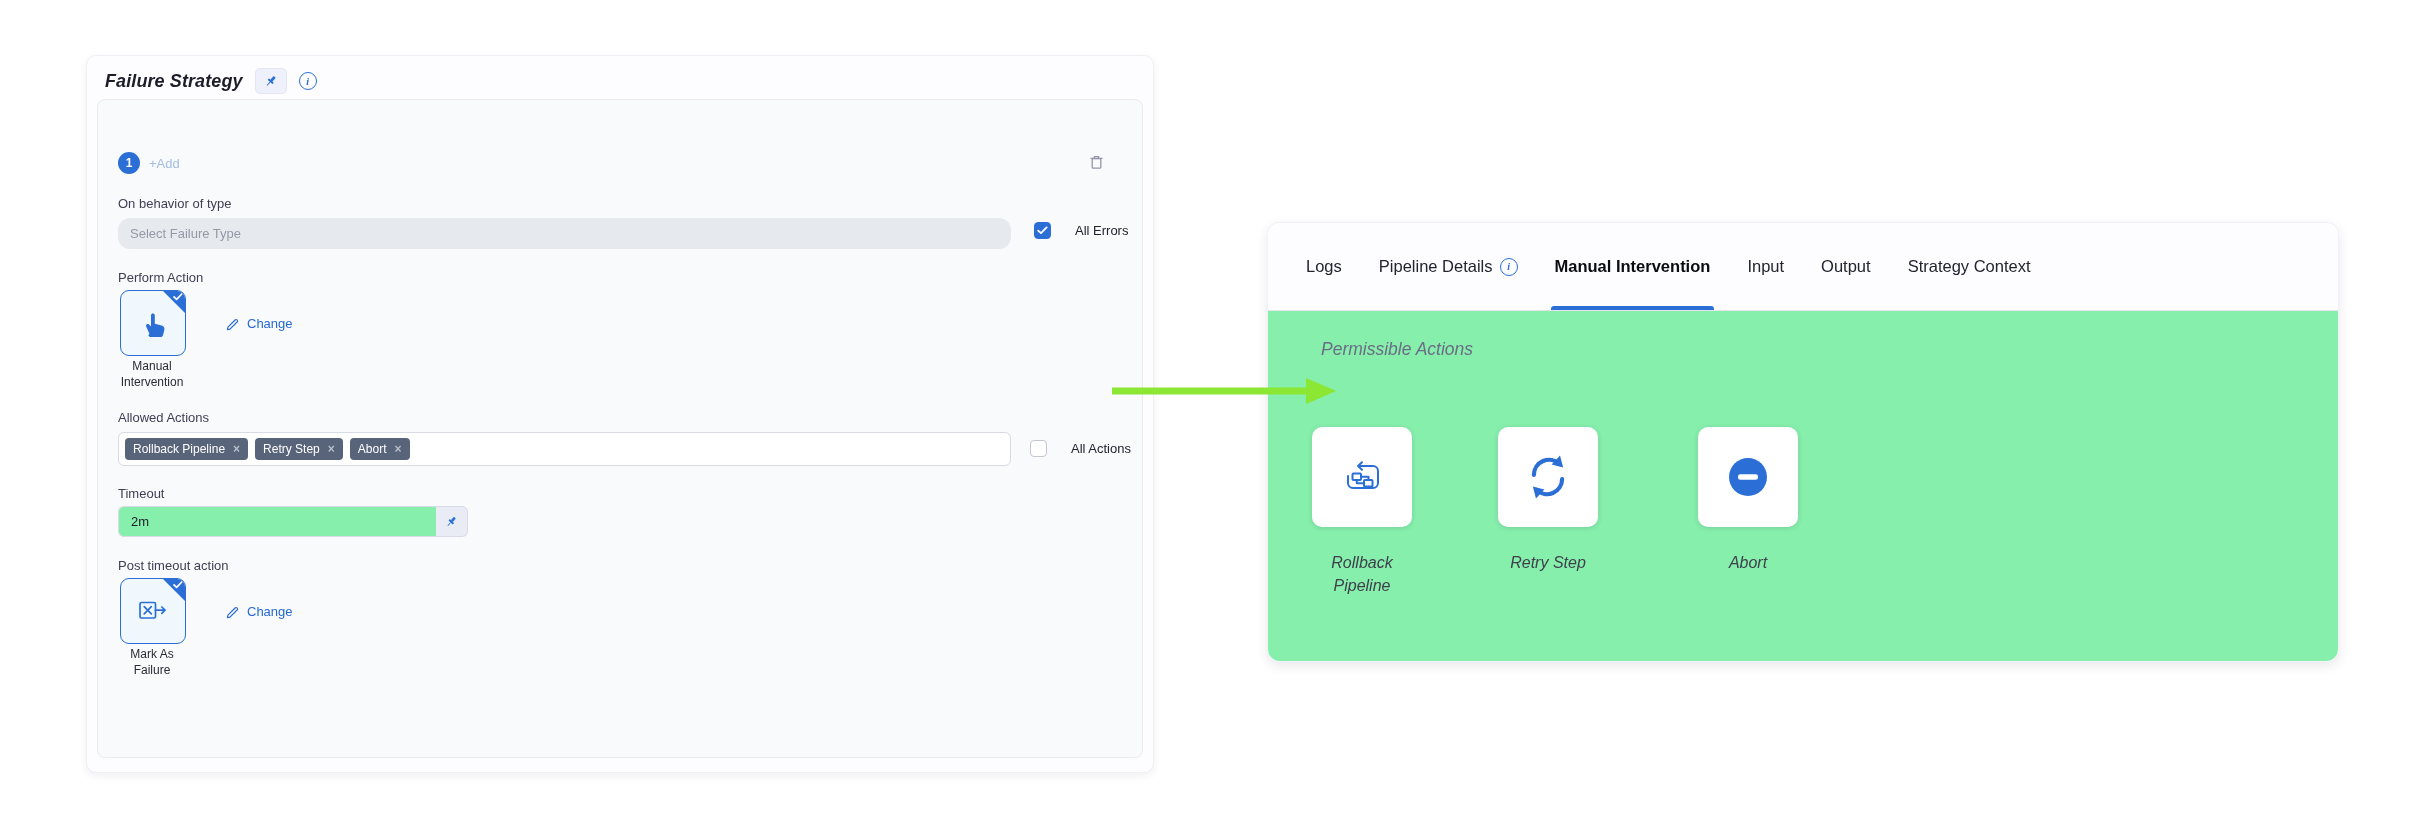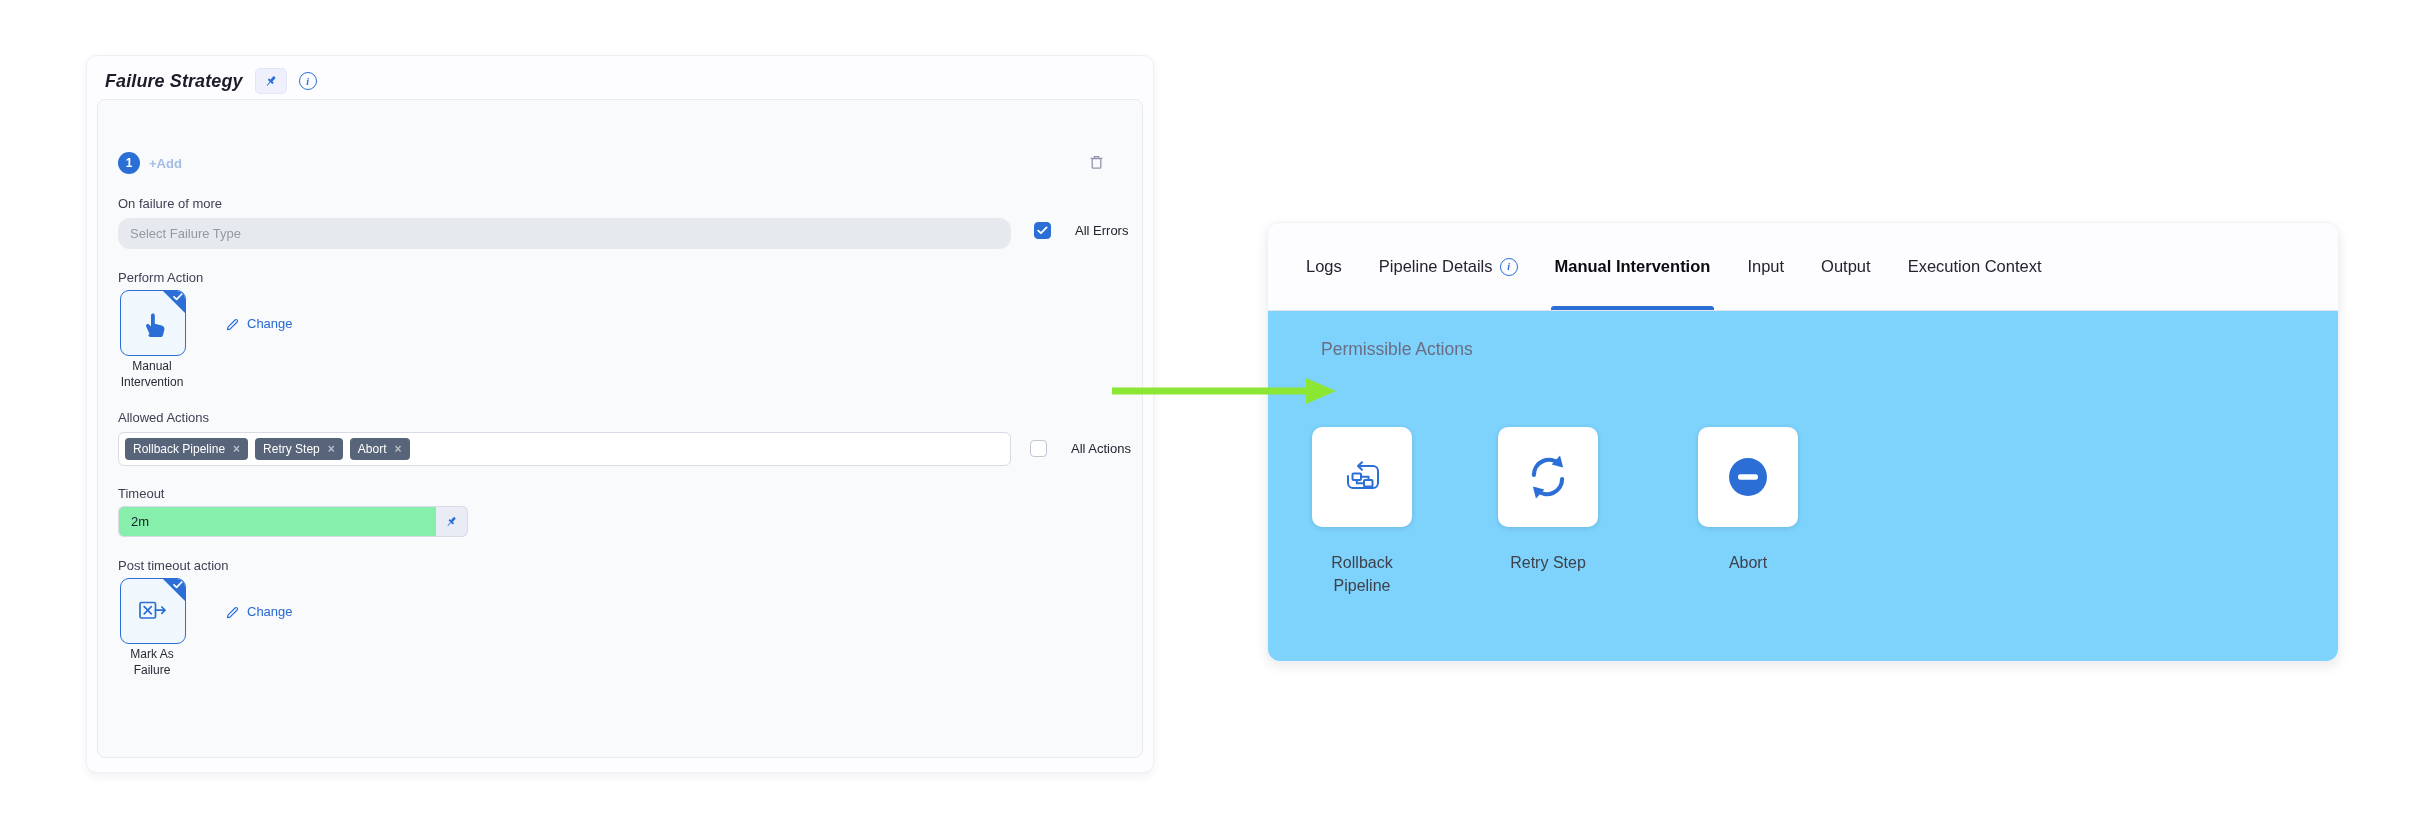--- a/index.html
+++ b/index.html
@@ -15,21 +15,21 @@
   .info-badge{width:16px;height:16px;border-radius:50%;border:1.4px solid #2b6fd6;color:#2b6fd6;
     font-size:10px;font-weight:700;display:flex;align-items:center;justify-content:center;font-family:"Liberation Serif",serif;font-style:italic;}
 
   .inner-card{position:absolute;left:10px;top:43px;width:1044px;height:657px;background:#f8fafc;
     border:1px solid #e8ebf1;border-radius:8px;}
   .desc{position:absolute;left:20px;top:18px;right:24px;font-size:12.5px;color:#1b1c28;line-height:17px;}
   .link{color:#2569d3;cursor:pointer;text-decoration:none;}
   .row-add{position:absolute;left:20px;top:52px;display:flex;align-items:center;gap:9px;}
   .badge{width:22px;height:22px;border-radius:50%;background:#2b6fd6;color:#fff;font-size:12px;font-weight:700;
     display:flex;align-items:center;justify-content:center;cursor:pointer;}
-  .add-link{color:#a3bce4;font-size:13px;font-weight:700;cursor:pointer;text-align:center;}
+  .add-link{color:#a3bce4;font-size:13px;font-weight:400;cursor:pointer;text-align:center;}
   .trash-btn{position:absolute;right:36px;top:52px;width:20px;height:20px;display:flex;align-items:center;justify-content:center;cursor:pointer;}
 
   .field-label{position:absolute;left:20px;font-size:13px;color:#3e3f53;}
   .select-disabled{position:absolute;left:20px;top:118px;width:893px;height:31px;background:#e6eaee;
     border-radius:12px;display:flex;align-items:center;padding:0 12px;box-sizing:border-box;
     font-size:13px;color:#939aa6;cursor:default;}
   .cb-row{position:absolute;display:flex;align-items:center;gap:24px;font-size:13px;color:#22232e;cursor:pointer;}
   .cb{width:17px;height:17px;border-radius:4px;box-sizing:border-box;display:flex;align-items:center;justify-content:center;}
   .cb.checked{background:#2b6fd6;border:1px solid #2b6fd6;}
   .cb.unchecked{background:#ffffff;border:1.5px solid #c4c6d4;}
@@ -62,21 +62,21 @@
   .panel-right{position:absolute;left:1267px;top:222px;width:1070px;height:438px;background:#fcfdff;
     border:1px solid #f1f2f8;border-radius:12px;box-shadow:0 4px 12px rgba(40,41,61,.10);}
   .tabbar{position:absolute;left:0;top:0;right:0;height:87px;display:flex;align-items:center;gap:37px;
     padding:0 0 0 38px;border-bottom:1px solid #e4e5ec;border-radius:12px 12px 0 0;background:#fdfdff;}
   .tab{position:relative;height:87px;display:flex;align-items:center;gap:7px;font-size:16.5px;color:#23242f;
     font-weight:500;cursor:pointer;white-space:nowrap;}
   .tab.active{font-weight:700;color:#0b0c12;}
   .tab.active::after{content:"";position:absolute;left:-4px;right:-4px;bottom:0;height:4px;background:#2b6fd6;border-radius:3px 3px 0 0;}
   .tab-info{width:16px;height:16px;border-radius:50%;border:1.4px solid #2b6fd6;color:#2b6fd6;font-size:10px;
     font-weight:700;display:flex;align-items:center;justify-content:center;font-family:"Liberation Serif",serif;font-style:italic;}
-  .panel-body{position:absolute;left:0;top:88px;right:0;bottom:0;background:#7dd3fc;border-radius:0 0 12px 12px;}
+  .panel-body{position:absolute;left:0;top:88px;right:0;bottom:0;background:#86efac;border-radius:0 0 12px 12px;font-style:italic;}
   .section-heading{position:absolute;left:53px;top:28px;font-size:17.5px;color:#6b6d85;font-weight:500;}
   .action-card{position:absolute;top:116px;width:100px;height:100px;background:#ffffff;border-radius:10px;
     box-shadow:0 1px 5px rgba(40,41,61,.16);display:flex;align-items:center;justify-content:center;cursor:pointer;}
   .action-label{position:absolute;top:240px;width:120px;text-align:center;font-size:16px;line-height:23px;color:#3f404c;font-weight:500;}
 </style>
 </head>
 <body>
 
 <div class="stage">
 
@@ -105,21 +105,21 @@
       <span class="trash-btn">
         <svg width="15" height="16" viewBox="0 0 15 16">
           <g fill="none" stroke="#9495ad" stroke-width="1.3">
             <rect x="3.2" y="4.6" width="8.6" height="9.6" rx="1"></rect>
             <line x1="1.5" y1="4.4" x2="13.5" y2="4.4"></line>
             <path d="M5.4 4.2 V2.6 h4.2 v1.6"></path>
           </g>
         </svg>
       </span>
 
-      <div class="field-label" style="top:96px">On failure of more</div>
+      <div class="field-label" style="top:96px">On behavior of type</div>
       <div class="select-disabled">
         <span>Select Failure Type</span>
       </div>
       <div class="cb-row" style="left:936px;top:122px">
         <span class="cb checked">
           <svg width="11" height="9" viewBox="0 0 11 9">
             <polyline points="1.2,4.6 4,7.2 9.6,1.4" fill="none" stroke="#ffffff" stroke-width="1.8" stroke-linecap="round" stroke-linejoin="round"></polyline>
           </svg>
         </span>
         <span>All Errors</span>
@@ -221,21 +221,21 @@
       <div class="tab active">
         <span>Manual Intervention</span>
       </div>
       <div class="tab">
         <span>Input</span>
       </div>
       <div class="tab">
         <span>Output</span>
       </div>
       <div class="tab">
-        <span>Execution Context</span>
+        <span>Strategy Context</span>
       </div>
     </div>
 
     <div class="panel-body">
       <div class="section-heading">Permissible Actions</div>
 
       <div class="action-card" style="left:44px">
         <svg width="40" height="38" viewBox="0 0 40 36">
           <g fill="none" stroke="#2b6fd6" stroke-width="2" stroke-linecap="round" stroke-linejoin="round">
             <path d="M17 7 h14 a5 5 0 0 1 5 5 v12 a5 5 0 0 1 -5 5 H11 a5 5 0 0 1 -5 -5 v-7"></path>

